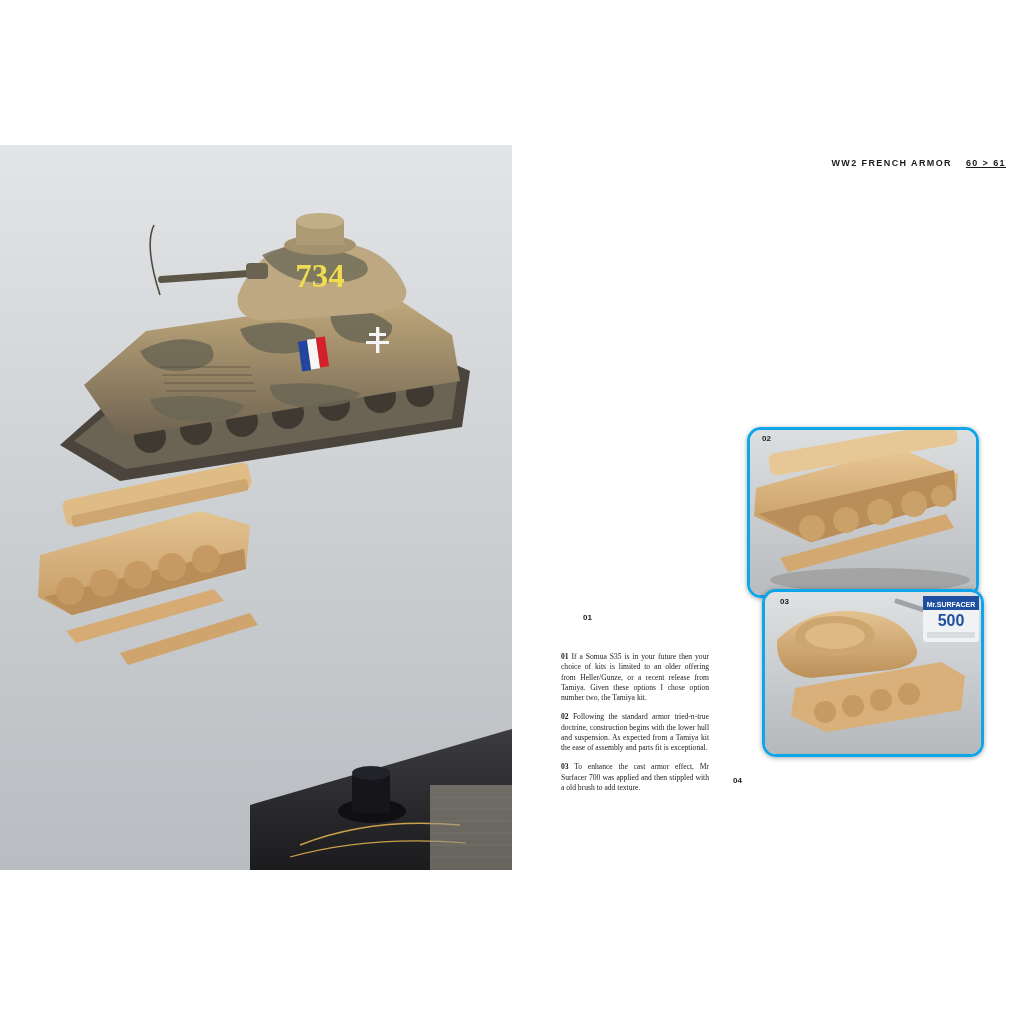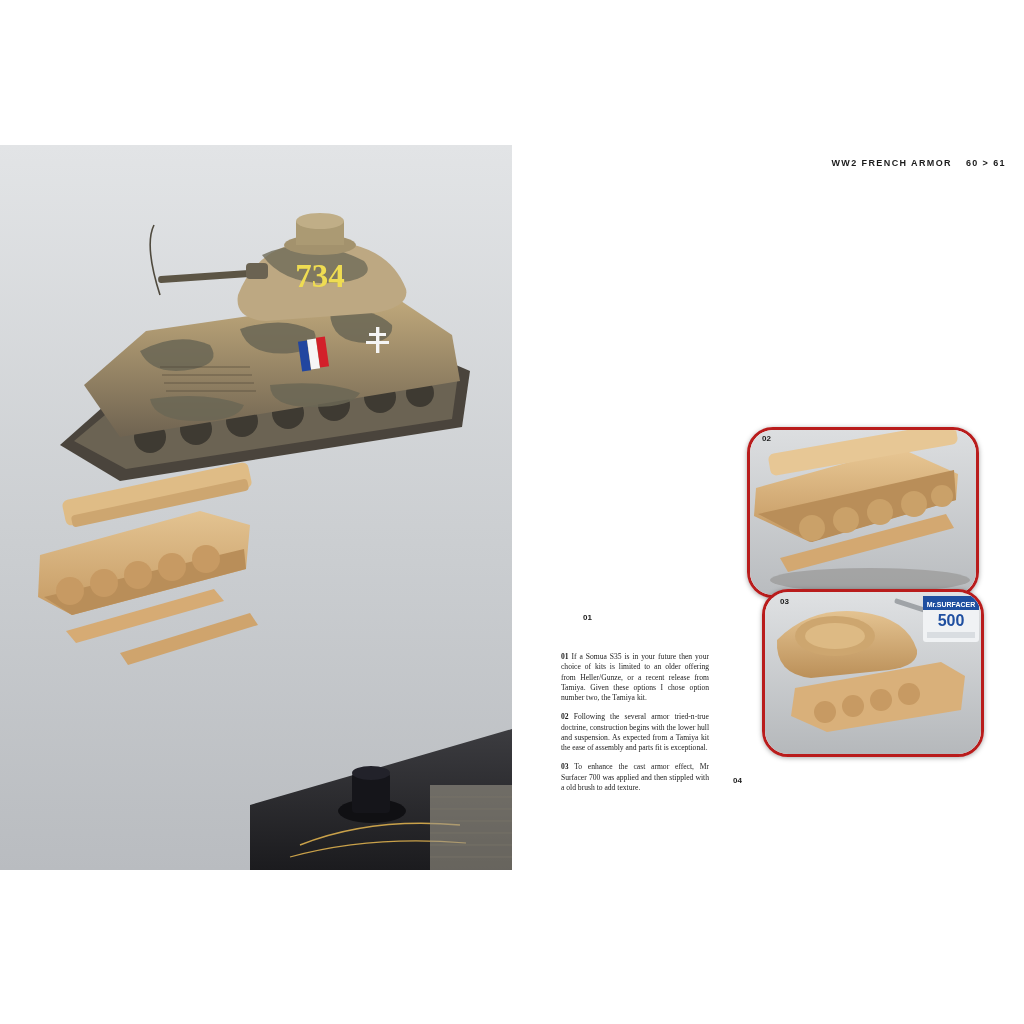--- a/index.html
+++ b/index.html
@@ -66,24 +66,24 @@
 
   
   .diorama { position:absolute; left:0px; top:452px; width:512px; height:420px; }
 
   
   .page-right { position:absolute; left:512px; top:0; width:512px; height:1024px; background:#fff; }
   .photo-bg { position:absolute; left:0px; top:145px; width:512px; height:725px; overflow:hidden; }
 
   .header { position:absolute; right:18px; top:158px; text-align:right;
     font-family:"Liberation Sans", sans-serif; font-size:9px; letter-spacing:1.4px; font-weight:bold; color:#1a1a1a; }
-  .header .pg { margin-left:10px; }
+  .header .pg { margin-left:10px;text-decoration:underline; }
 
   .inset {
-    position:absolute; border:3px solid #b91c1c; border-radius:26px; overflow:hidden;
+    position:absolute; border:3px solid #0ea5e9; border-radius:14px; overflow:hidden;
     box-shadow:0 1px 5px rgba(0,0,0,0.35);
   }
   .inset-02 { left:747px; top:427px; width:226px; height:165px; }
   .inset-03 { left:762px; top:589px; width:216px; height:162px; }
   .inset-num {
     position:absolute; font-family:"Liberation Sans", sans-serif;
     font-size:8px; font-weight:bold; color:#1a1a1a;
   }
 
   .captions { position:absolute; left:561px; top:652px; width:148px; font-size:7.6px; line-height:1.35; text-align:justify; }
@@ -486,21 +486,21 @@
 
   <div class="lbl" style="left:733px; top:776px;">04</div>
 
   <div class="captions">
     <p>
       <b>01</b>
       <span>If a Somua S35 is in your future then your choice of kits is limited to an older offering from Heller/Gunze, or a recent release from Tamiya. Given these options I chose option number two, the Tamiya kit.</span>
     </p>
     <p>
       <b>02</b>
-      <span>Following the several armor tried-n-true doctrine, construction begins with the lower hull and suspension. As expected from a Tamiya kit the ease of assembly and parts fit is exceptional.</span>
+      <span>Following the standard armor tried-n-true doctrine, construction begins with the lower hull and suspension. As expected from a Tamiya kit the ease of assembly and parts fit is exceptional.</span>
     </p>
     <p>
       <b>03</b>
       <span>To enhance the cast armor effect, Mr Surfacer 700 was applied and then stippled with a old brush to add texture.</span>
     </p>
   </div>
 
 </div>
 
 </body></html>

